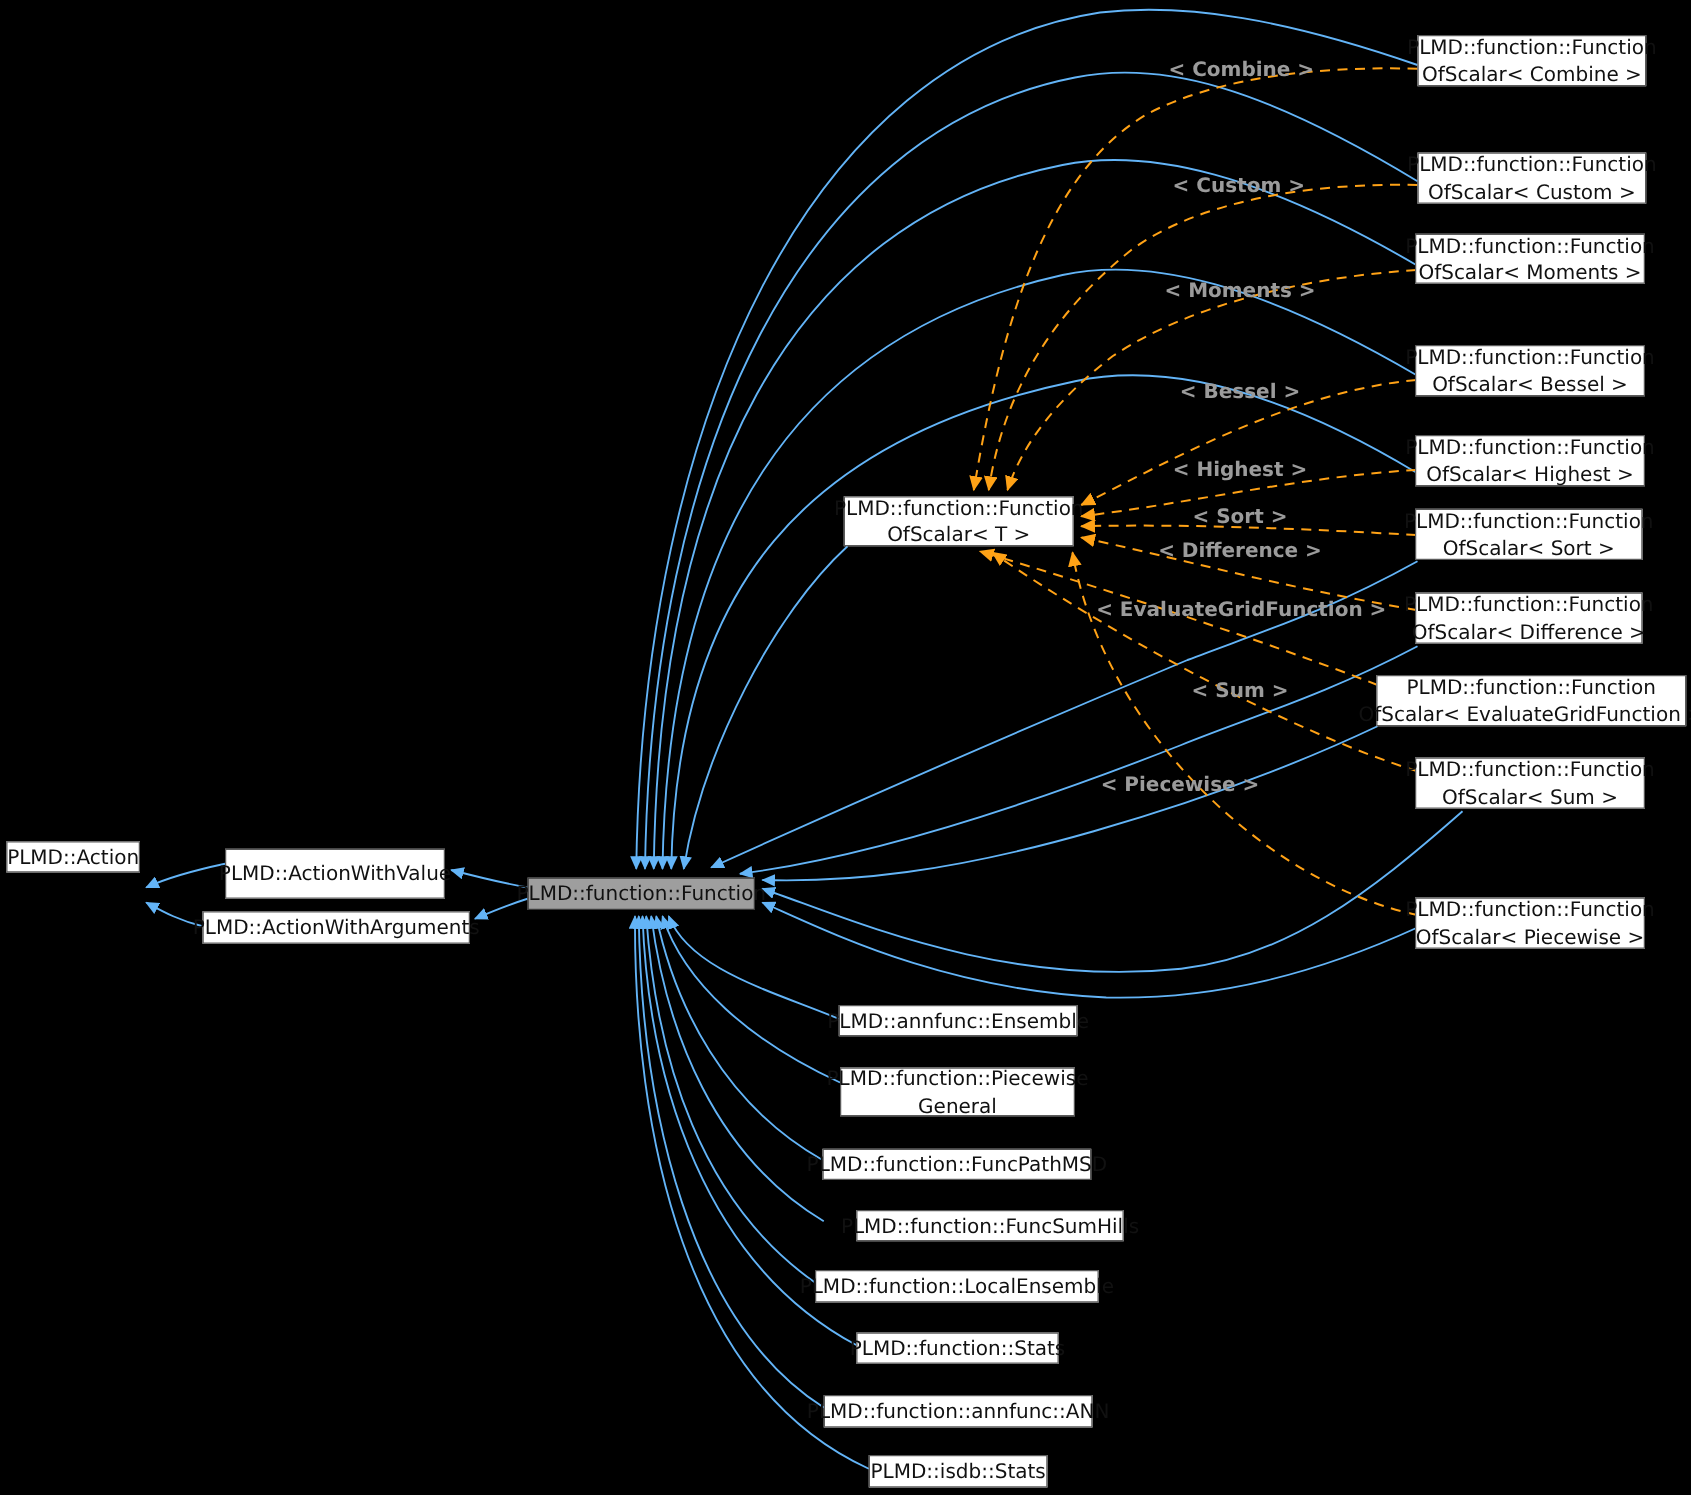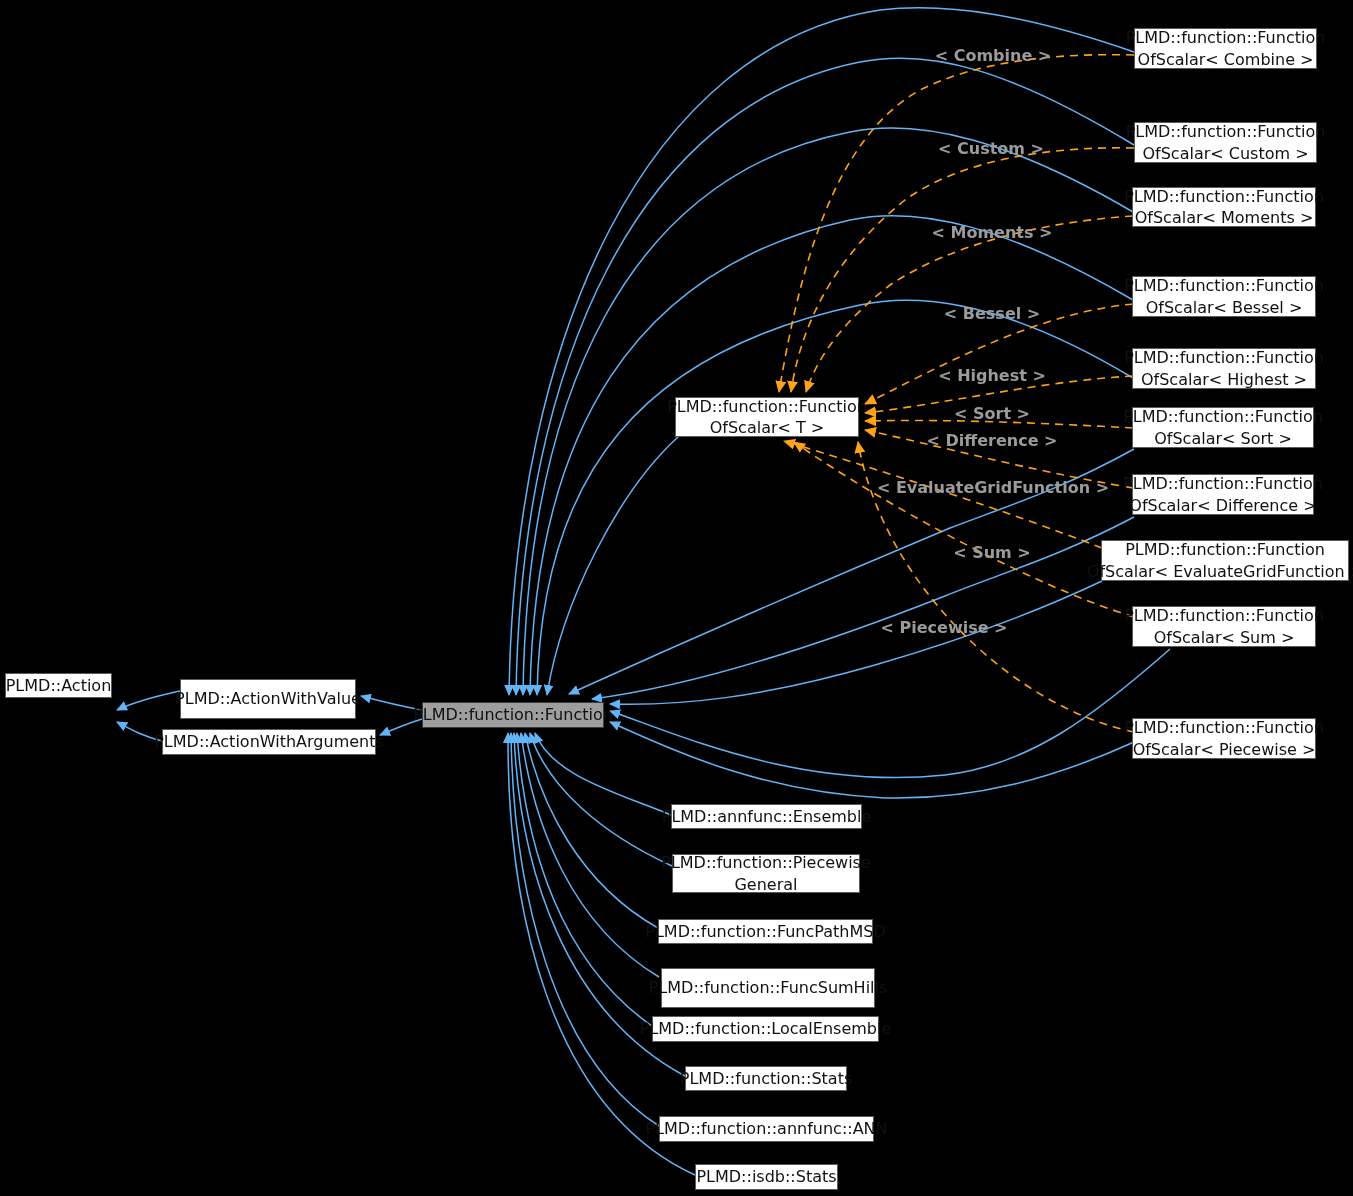--- a/index.html
+++ b/index.html
@@ -162,21 +162,21 @@
   <div class="node" style="left:671px;top:804px;width:191px;height:25px">
     <span>PLMD::annfunc::Ensemble</span>
   </div>
   <div class="node" style="left:672px;top:854px;width:188px;height:39px">
     <span>PLMD::function::Piecewise</span>
     <span>General</span>
   </div>
   <div class="node" style="left:658px;top:919px;width:215px;height:25px">
     <span>PLMD::function::FuncPathMSD</span>
   </div>
-  <div class="node" style="left:661px;top:968px;width:214px;height:40px">
+  <div class="node" style="left:685px;top:968px;width:214px;height:25px">
     <span>PLMD::function::FuncSumHills</span>
   </div>
   <div class="node" style="left:652px;top:1016px;width:227px;height:26px">
     <span>PLMD::function::LocalEnsemble</span>
   </div>
   <div class="node" style="left:685px;top:1066px;width:162px;height:25px">
     <span>PLMD::function::Stats</span>
   </div>
   <div class="node" style="left:659px;top:1116px;width:215px;height:26px">
     <span>PLMD::function::annfunc::ANN</span>

